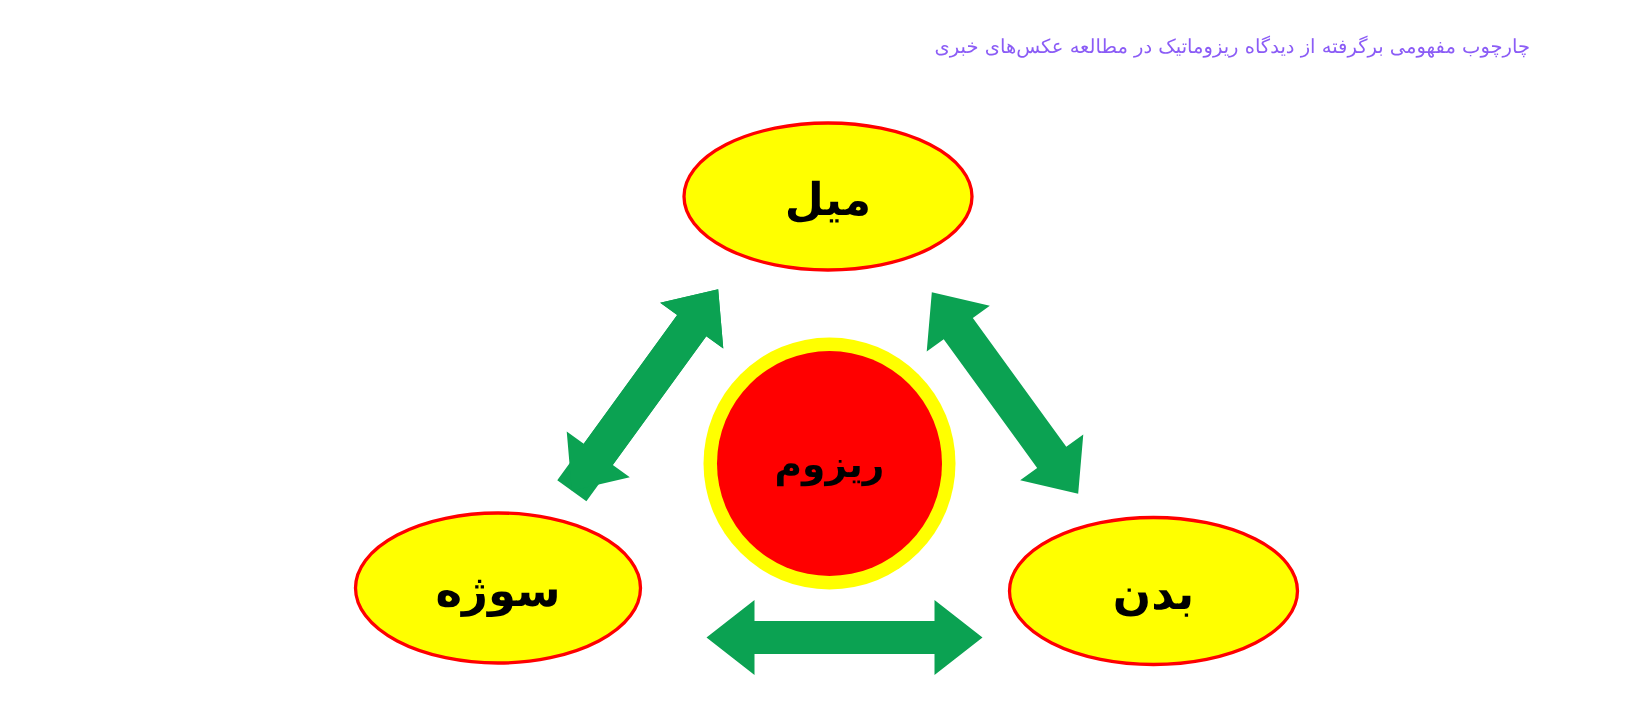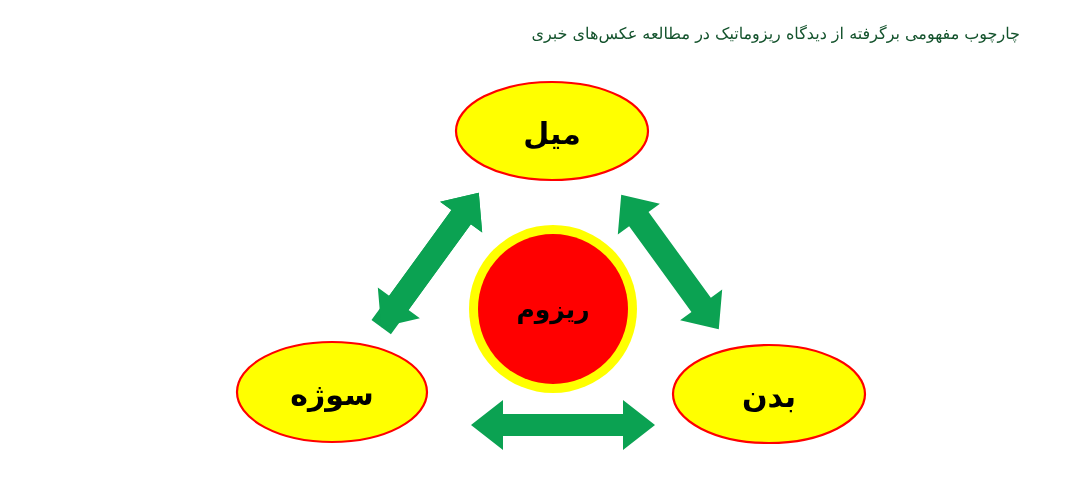--- a/index.html
+++ b/index.html
@@ -22,23 +22,23 @@
     height: 483px;
   }
   .caption {
     position: absolute;
     top: 22px;
     left: 0;
     width: 1020px;
     text-align: right;
     direction: rtl;
     font-family: "DejaVu Serif", "Liberation Serif", serif;
-    font-size: 16px;
+    font-size: 13px;
     line-height: 1.5;
-    color: #14532d;
+    color: #8b5cf6;
     white-space: nowrap;
     letter-spacing: 0.1px;
   }
   svg.diagram {
     position: absolute;
     top: 0;
     left: 0;
     width: 1092px;
     height: 483px;
     display: block;

